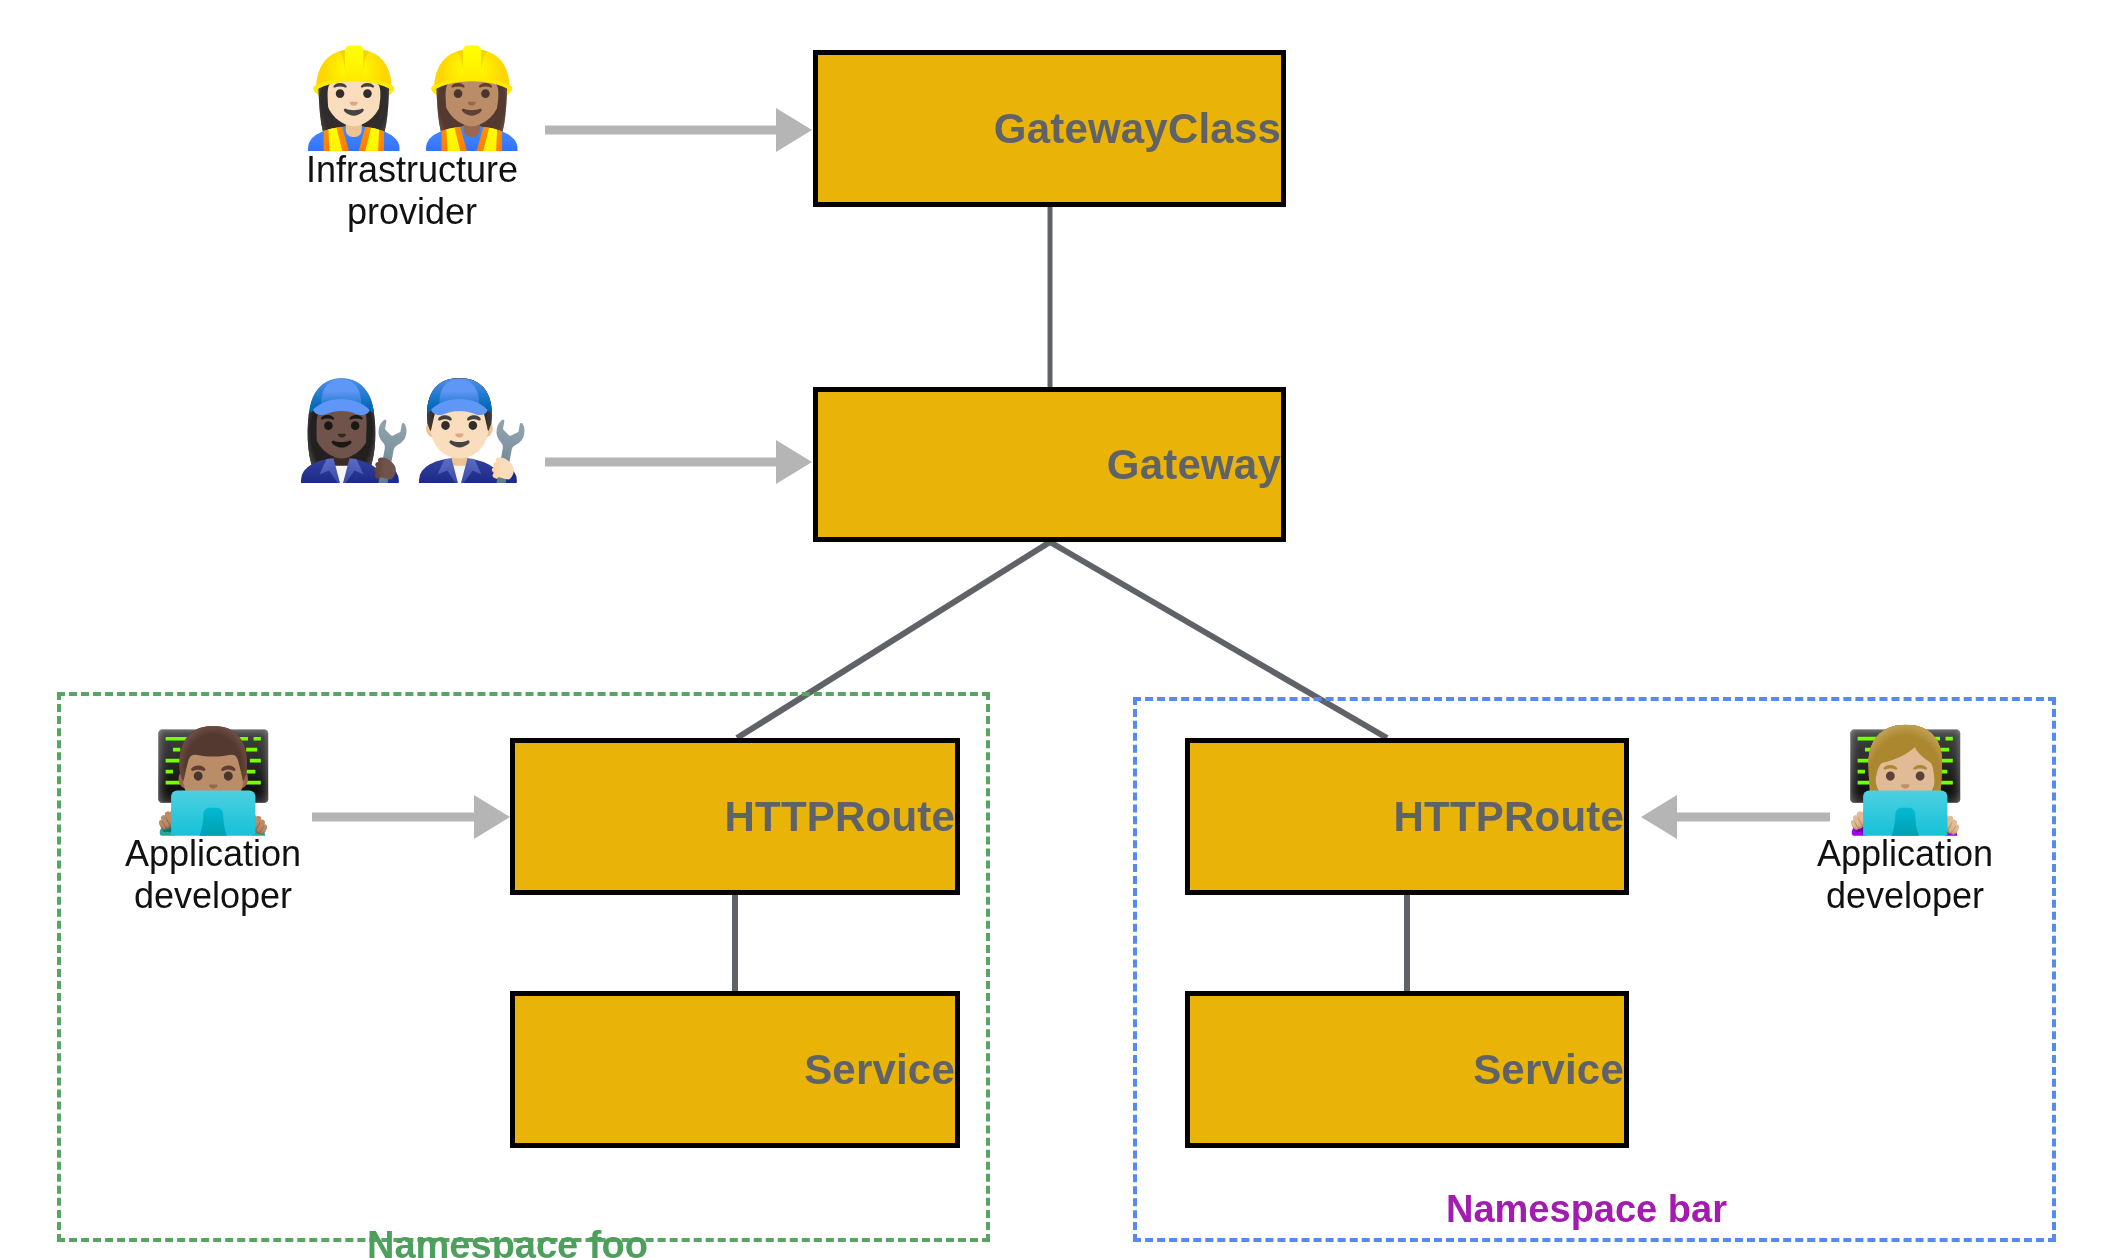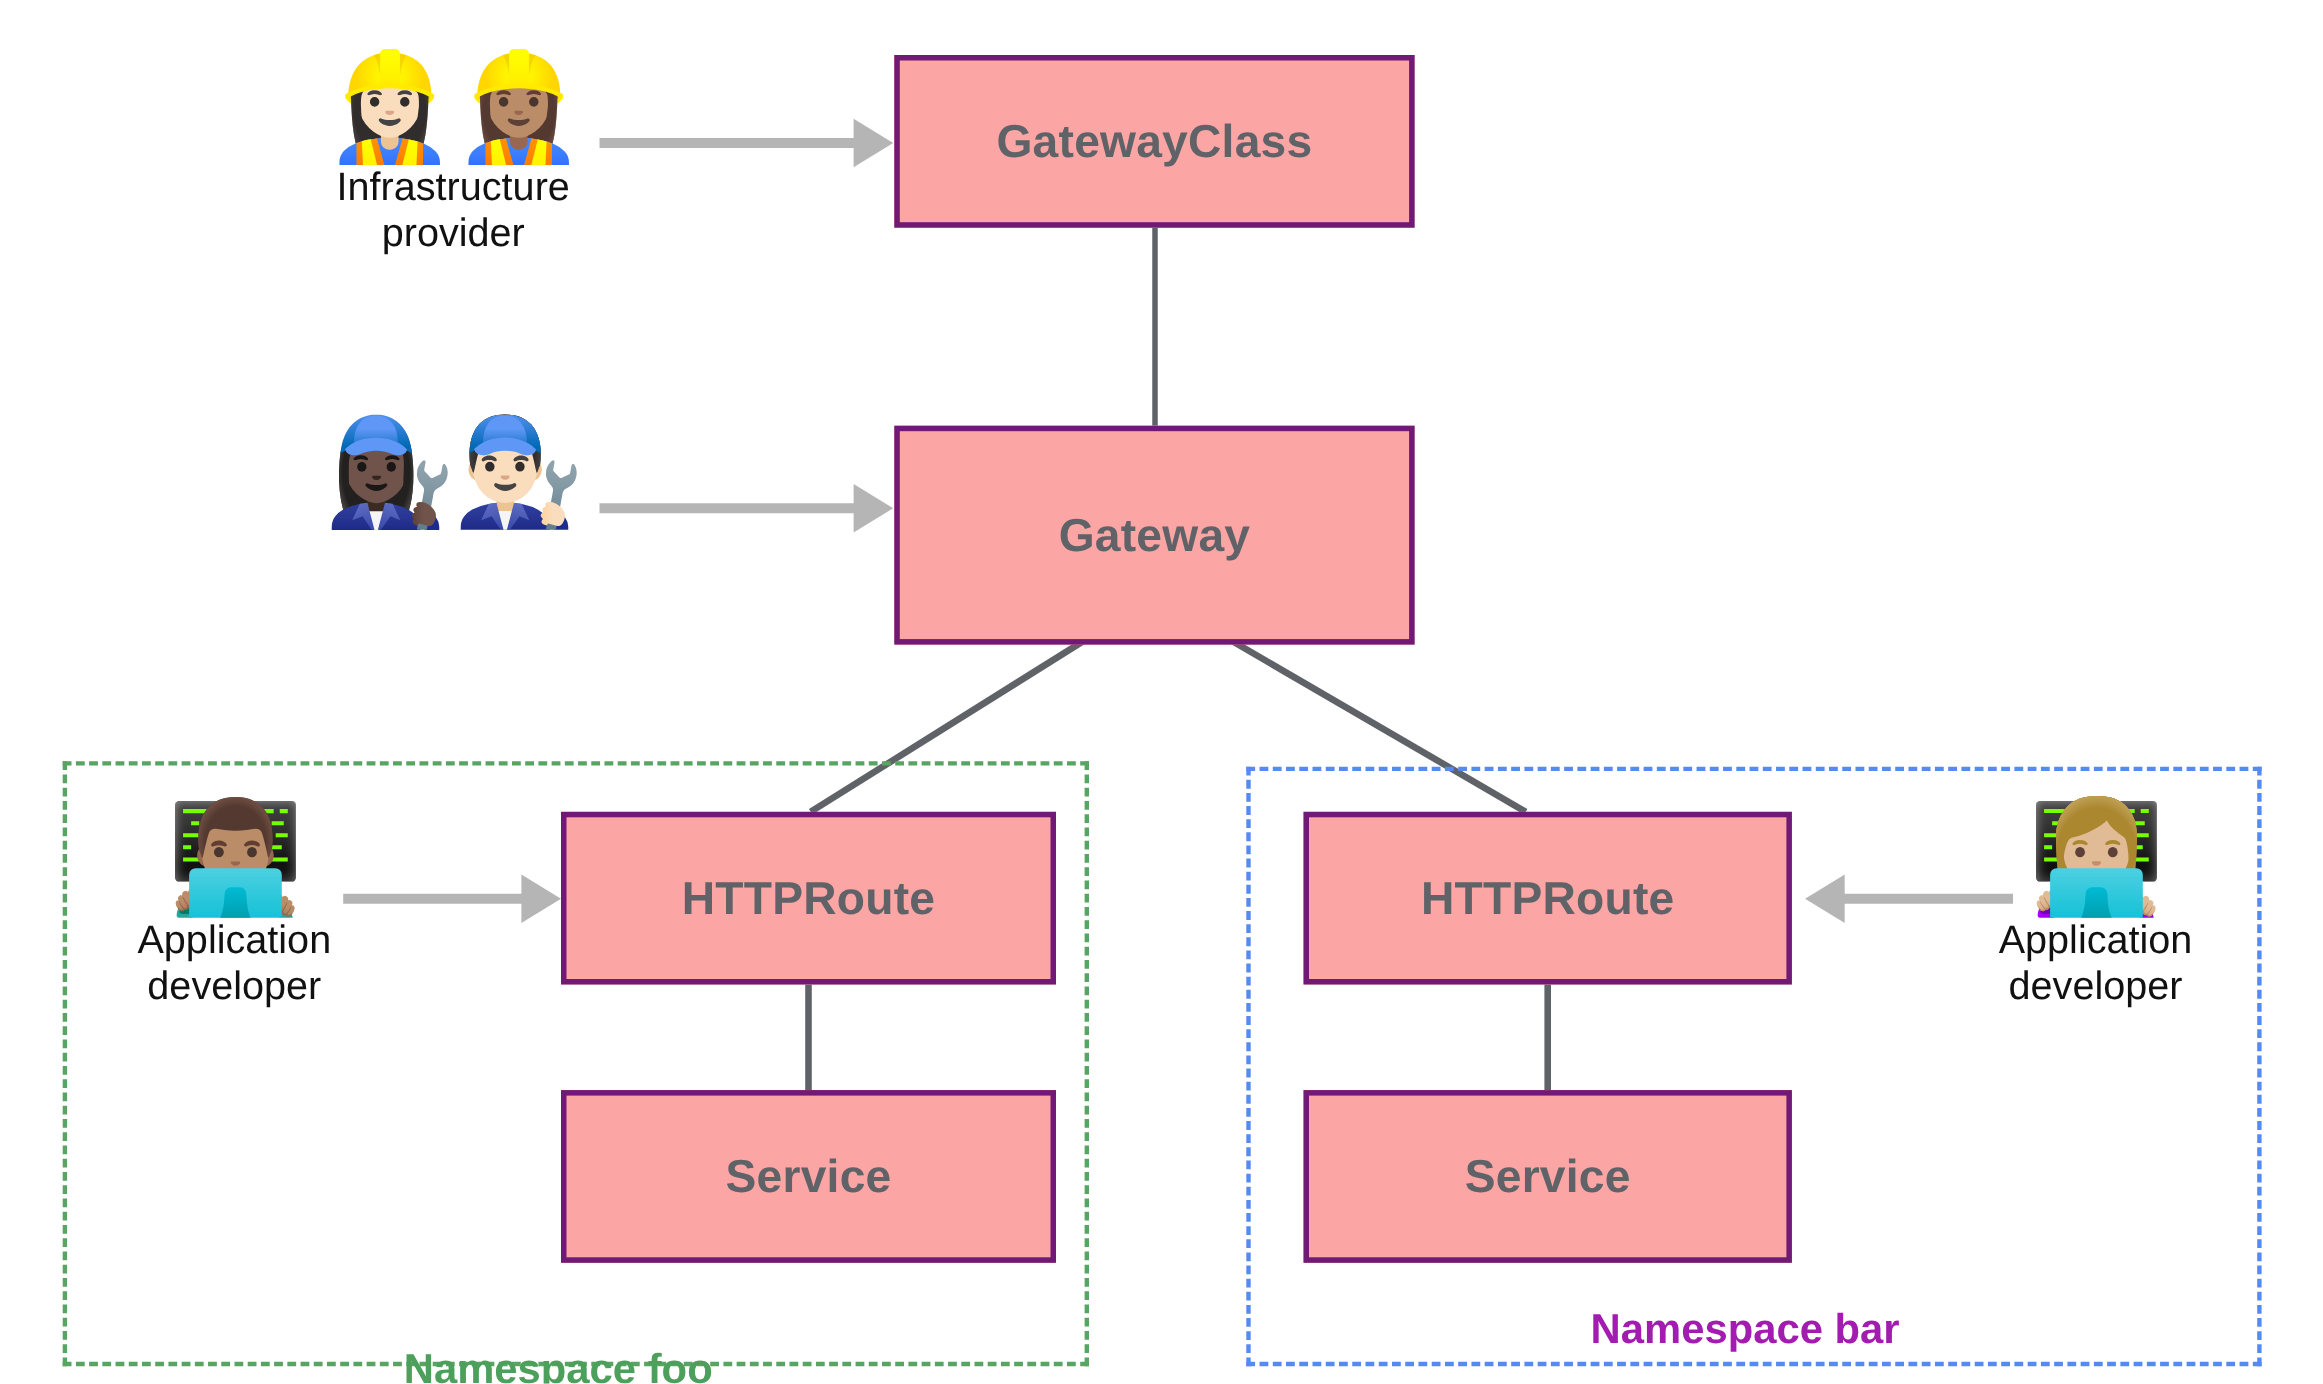--- a/index.html
+++ b/index.html
@@ -21,25 +21,25 @@
     position: absolute;
     left: 0;
     top: 0;
     width: 2112px;
     height: 1258px;
     pointer-events: none;
   }
   .node-box {
     position: absolute;
     box-sizing: border-box;
-    border: 5px solid #701a75;
-    background: #fca5a5;
+    border: 5px solid #000000;
+    background: #eab308;
     display: flex;
     align-items: center;
-    justify-content: center;
+    justify-content: flex-end;
     z-index: 3;
   }
   .node-label {
     font-family: "Liberation Sans", sans-serif;
     font-weight: bold;
     font-size: 42px;
     color: #5f6368;
     letter-spacing: 0.2px;
     white-space: nowrap;
   }
@@ -126,21 +126,21 @@
   <div class="ns-box green" style="left:57px; top:692px; width:933px; height:550px;"></div>
   <div class="ns-label green" style="left:367px; top:1188px;margin-top:36px;">Namespace foo</div>
 
   <div class="ns-box blue" style="left:1133px; top:697px; width:923px; height:545px;"></div>
   <div class="ns-label blue" style="left:1446px; top:1188px;">Namespace bar</div>
 
   <div class="node-box" style="left:813px; top:50px; width:473px; height:157px;">
     <span class="node-label">GatewayClass</span>
   </div>
 
-  <div class="node-box" style="left:813px; top:387px; width:473px; height:199px;">
+  <div class="node-box" style="left:813px; top:387px; width:473px; height:155px;">
     <span class="node-label">Gateway</span>
   </div>
 
   <div class="node-box" style="left:510px; top:738px; width:450px; height:157px;">
     <span class="node-label">HTTPRoute</span>
   </div>
 
   <div class="node-box" style="left:510px; top:991px; width:450px; height:157px;">
     <span class="node-label">Service</span>
   </div>

